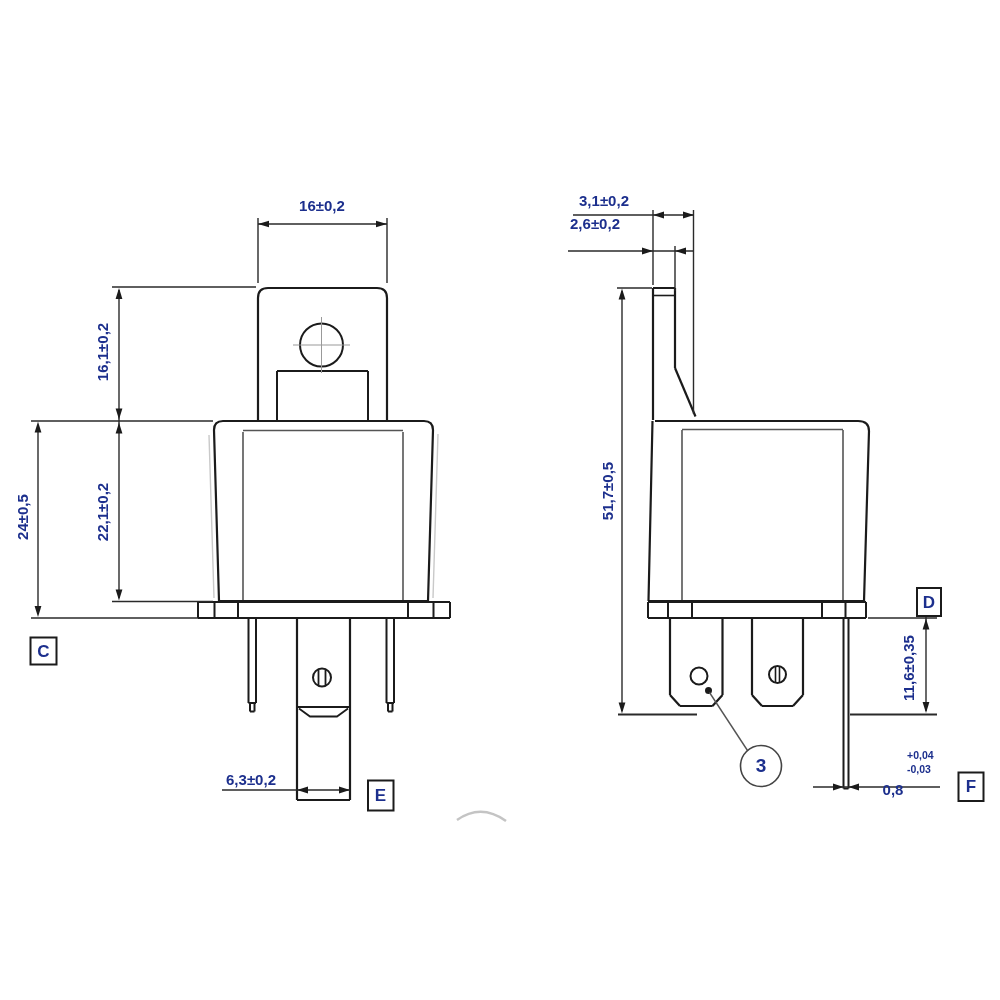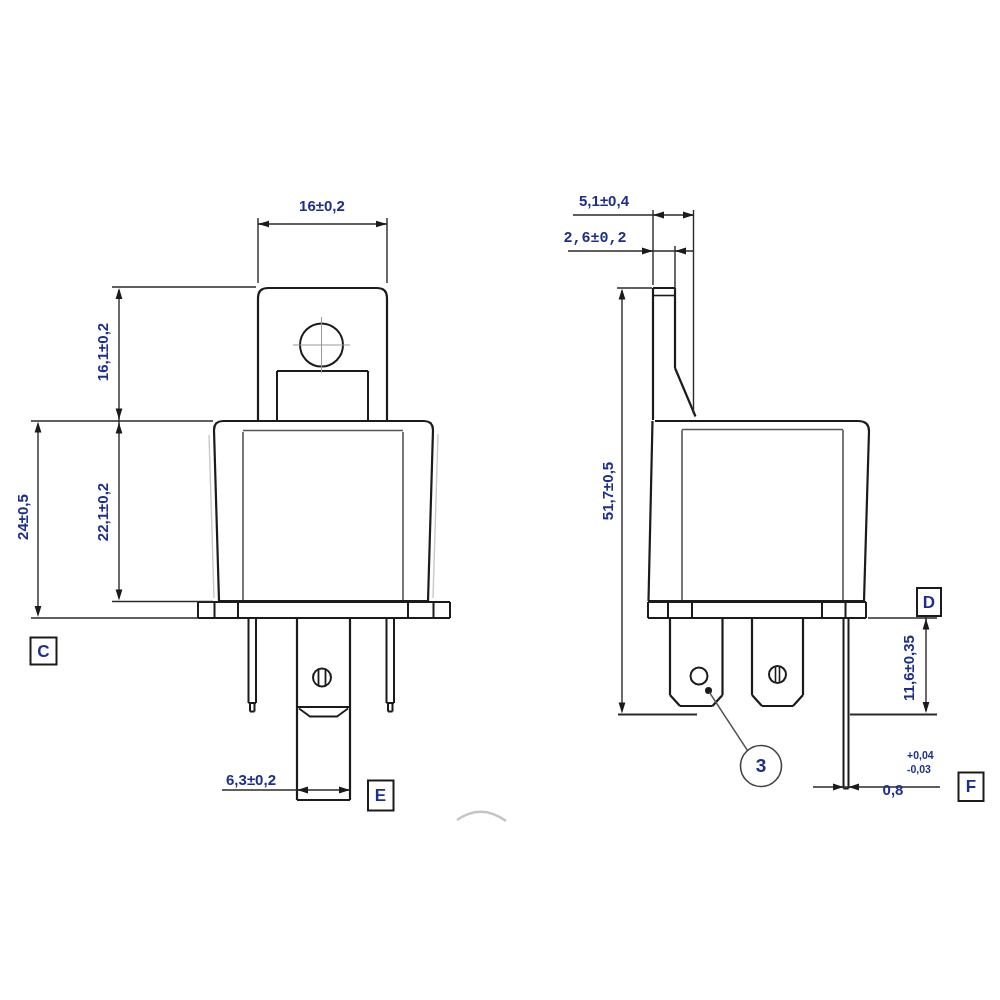--- a/index.html
+++ b/index.html
@@ -144,22 +144,22 @@
 
     <path d="M457,820 Q481,803 506,821" stroke="#b5b5b5" stroke-width="2.5" fill="none" opacity="0.8"></path>
   </svg>
 
   <div class="dim" style="left:322px;top:205px;">16±0,2</div>
   <div class="dim rot" style="left:102px;top:352px;">16,1±0,2</div>
   <div class="dim rot" style="left:102px;top:512px;">22,1±0,2</div>
   <div class="dim rot" style="left:22px;top:517px;">24±0,5</div>
   <div class="dim" style="left:251px;top:779px;">6,3±0,2</div>
 
-  <div class="dim" style="left:604px;top:200px;">5,1±0,4</div>
-  <div class="dim" style="left:595px;top:238px;font-family:Liberation Mono, monospace;">2,6±0,2</div>
+  <div class="dim" style="left:604px;top:200px;">3,1±0,2</div>
+  <div class="dim" style="left:595px;top:223px;">2,6±0,2</div>
   <div class="dim rot" style="left:607px;top:491px;">51,7±0,5</div>
   <div class="dim rot" style="left:908px;top:668px;">11,6±0,35</div>
   <div class="dim" style="left:893px;top:765px;margin-top:24px;">0,8</div>
   <div class="tol" style="left:907px;top:755px;">+0,04</div>
   <div class="tol" style="left:907px;top:769px;">-0,03</div>
 
   <div class="boxletter" style="left:43.5px;top:651.5px;">C</div>
   <div class="boxletter" style="left:380.5px;top:796px;">E</div>
   <div class="boxletter" style="left:929px;top:602.5px;">D</div>
   <div class="boxletter" style="left:971px;top:787px;">F</div>

